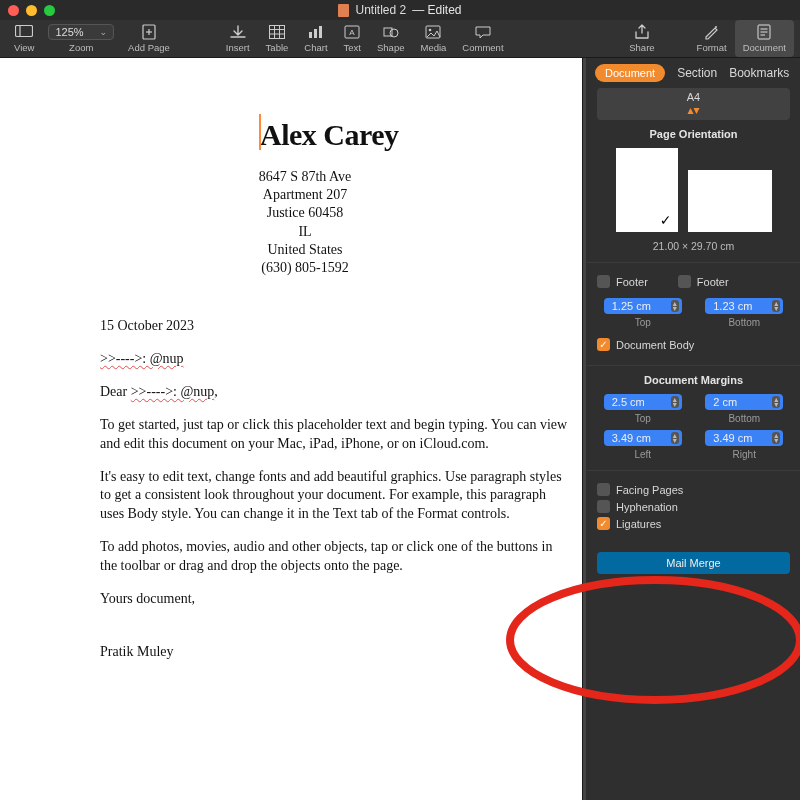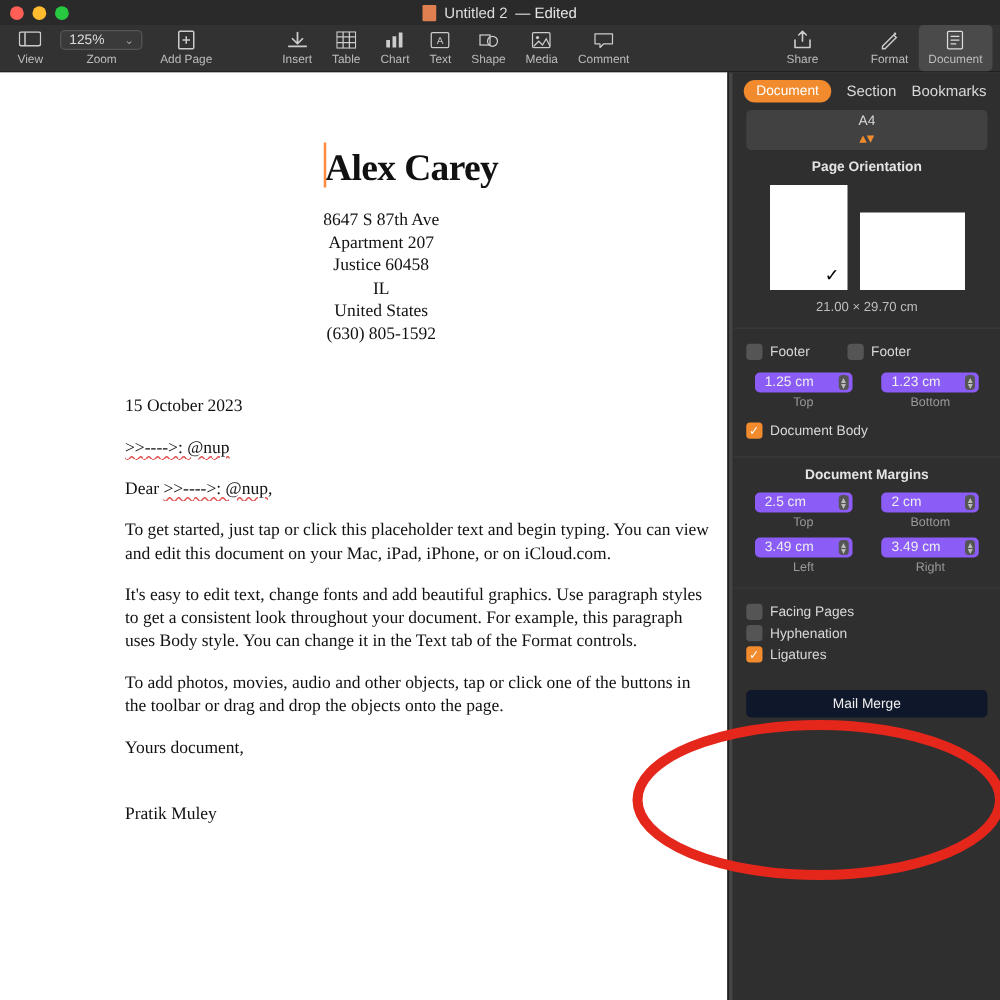--- a/index.html
+++ b/index.html
@@ -123,28 +123,28 @@
   .orient-size { text-align:center; color:#bdbdbd; margin-top:8px; font-size:10.5px;}
   .chk-row { display:flex; align-items:center; gap:6px; margin:4px 0; }
   .chk {
     width:13px; height:13px; border-radius:3px; background:#555; display:inline-flex;
     align-items:center; justify-content:center; font-size:10px; color:#fff;
   }
   .chk.on { background:#f28b2e; }
   .hf-grid { display:grid; grid-template-columns: 1fr 1fr; gap:6px 10px; margin-top:6px;}
   .hf-col { display:flex; flex-direction:column; align-items:center; gap:3px; }
   .num-field {
-    display:flex; align-items:center; background:#8b5cf6; border-radius:4px;
+    display:flex; align-items:center; background:#3b82f6; border-radius:4px;
     padding:2px 3px 2px 8px; font-size:11px; width:78px; justify-content:space-between;
     color:#eee;
   }
   .step { display:flex; flex-direction:column; line-height:5px; font-size:8px; color:#bbb; background:#555; border-radius:3px; padding:1px 2px;}
   .sub { color:#9a9a9a; font-size:10px; }
   .mm-btn {
-    margin: 8px 10px; background:#0f172a; color:#eee; text-align:center;
+    margin: 8px 10px; background:#0369a1; color:#eee; text-align:center;
     padding:5px 0; border-radius:4px; font-size:11px; cursor:pointer;
   }
   .annot {
     position:absolute; pointer-events:none;
   }
   .annot svg { overflow: visible; }
 </style>
 </head>
 <body>
 

